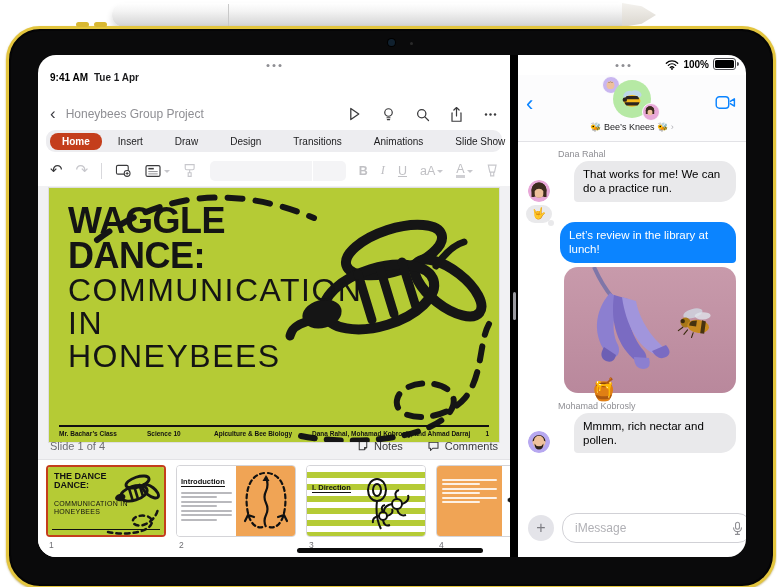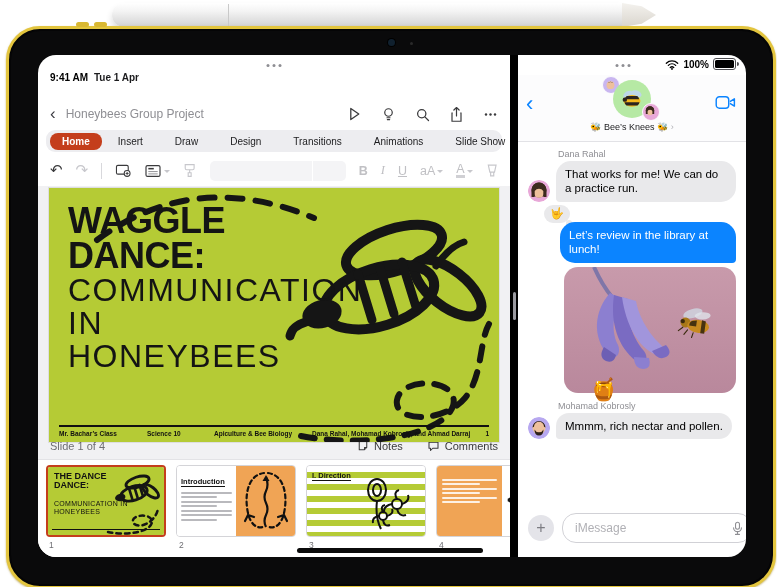--- a/index.html
+++ b/index.html
@@ -86,41 +86,41 @@
   .th1-bold{position:absolute;left:6px;top:5px;width:62px;font-size:9px;font-weight:900;line-height:1;color:#111;}
   .th1-thin{position:absolute;left:6px;top:33px;width:80px;font-size:7px;font-weight:300;line-height:1.1;color:#111;letter-spacing:.3px;}
   .th1-foot{position:absolute;left:4px;right:4px;bottom:3px;border-top:1px solid #111;height:2px;}
   .th-split{display:flex;width:100%;height:100%;}
   .th-left{width:50%;height:100%;padding:4px 4px;box-sizing:border-box;background:#fff;}
   .th-right{width:50%;height:100%;background:var(--thumb-orange);position:relative;}
   .th2-title{font-size:7.5px;font-weight:900;color:#111;border-bottom:1.5px solid #111;display:inline-block;margin-bottom:2px;}
   .tline{height:2px;background:#b9b9bd;border-radius:1px;margin:2.5px 0;}
   .tline.short{width:70%;}
   .th3{background:repeating-linear-gradient(#fff 0 6px,var(--slide-green) 6px 12px);width:100%;height:100%;position:relative;}
-  .th3-title{position:absolute;left:5px;top:5px;font-size:7.5px;font-weight:900;color:#111;border-bottom:1.5px solid #111;}
+  .th3-title{position:absolute;left:5px;top:17px;font-size:7.5px;font-weight:900;color:#111;border-bottom:1.5px solid #111;}
   .th4-left{width:55%;height:100%;background:var(--thumb-orange);padding:10px 5px;box-sizing:border-box;}
   .th4-left .tline{background:#fff;opacity:.85;}
   .th4-right{width:45%;height:100%;background:#fff;position:relative;}
 
   
   .msg-header{flex:none;height:66px;border-bottom:1px solid #e2e2e6;position:relative;background:#fcfcfd;}
   .msg-back{position:absolute;left:8px;top:18px;color:#0b84ff;font-size:22px;line-height:1;}
   .msg-video{position:absolute;right:10px;top:20px;}
   .avatar-cluster{position:absolute;left:50%;top:2px;transform:translateX(-50%);width:44px;height:44px;}
   .av-big{position:absolute;left:3px;top:3px;width:38px;height:38px;border-radius:50%;background:#b6e9a4;display:flex;align-items:center;justify-content:center;}
   .av-sm{position:absolute;width:16px;height:16px;border-radius:50%;border:1.5px solid #fcfcfd;}
   .av-sm.one{left:-8px;top:-1px;background:#c9b6f0;}
   .av-sm.two{right:-6px;bottom:0px;background:#e8a8d8;}
   .grp-title{position:absolute;left:0;right:0;top:47px;text-align:center;font-size:9px;color:#1c1c1e;}
   .grp-title .gchev{color:#b0b0b5;}
   .chat{flex:1;padding:5px 10px 2px 10px;display:flex;flex-direction:column;overflow:hidden;font-size:11.5px;}
   .sender{font-size:9px;color:#8e8e93;margin:2px 0 2px 30px;}
   .inrow{display:flex;align-items:flex-end;gap:6px;margin-bottom:4px;}
   .avatar22{width:22px;height:22px;border-radius:50%;flex:none;overflow:hidden;}
-  .bubble{padding:6px 9px;border-radius:15px;line-height:1.25;max-width:166px;}
+  .bubble{padding:6px 9px;border-radius:15px;line-height:1.25;max-width:166px;margin-left:18px;}
   .gray{background:#e9e9eb;color:#000;border-bottom-left-radius:4px;}
   .blue{background:var(--imsg-blue);color:#fff;align-self:flex-end;border-bottom-right-radius:4px;margin-bottom:6px;position:relative;}
   .sticker-flower{position:absolute;left:-4px;bottom:-10px;font-size:22px;line-height:1;}
   .tapwrap{position:relative;align-self:flex-end;margin-top:16px;}
   .tapback{position:absolute;left:-16px;top:-17px;background:#e9e9eb;border-radius:11px;padding:2px 6px 3px;font-size:11px;box-shadow:0 0 0 1.5px #fff;}
   .tapback:after{content:"";position:absolute;right:-2px;bottom:-3px;width:6px;height:6px;border-radius:50%;background:#e9e9eb;}
   .photo{position:relative;align-self:flex-end;width:172px;height:126px;border-radius:14px;overflow:visible;margin:2px 0 6px;}
   .photo svg{border-radius:14px;display:block;}
   .sticker-honey{position:absolute;left:26px;bottom:-8px;font-size:22px;line-height:1;}
   .inputbar{flex:none;height:42px;display:flex;align-items:center;gap:8px;padding:0 10px 8px;}

